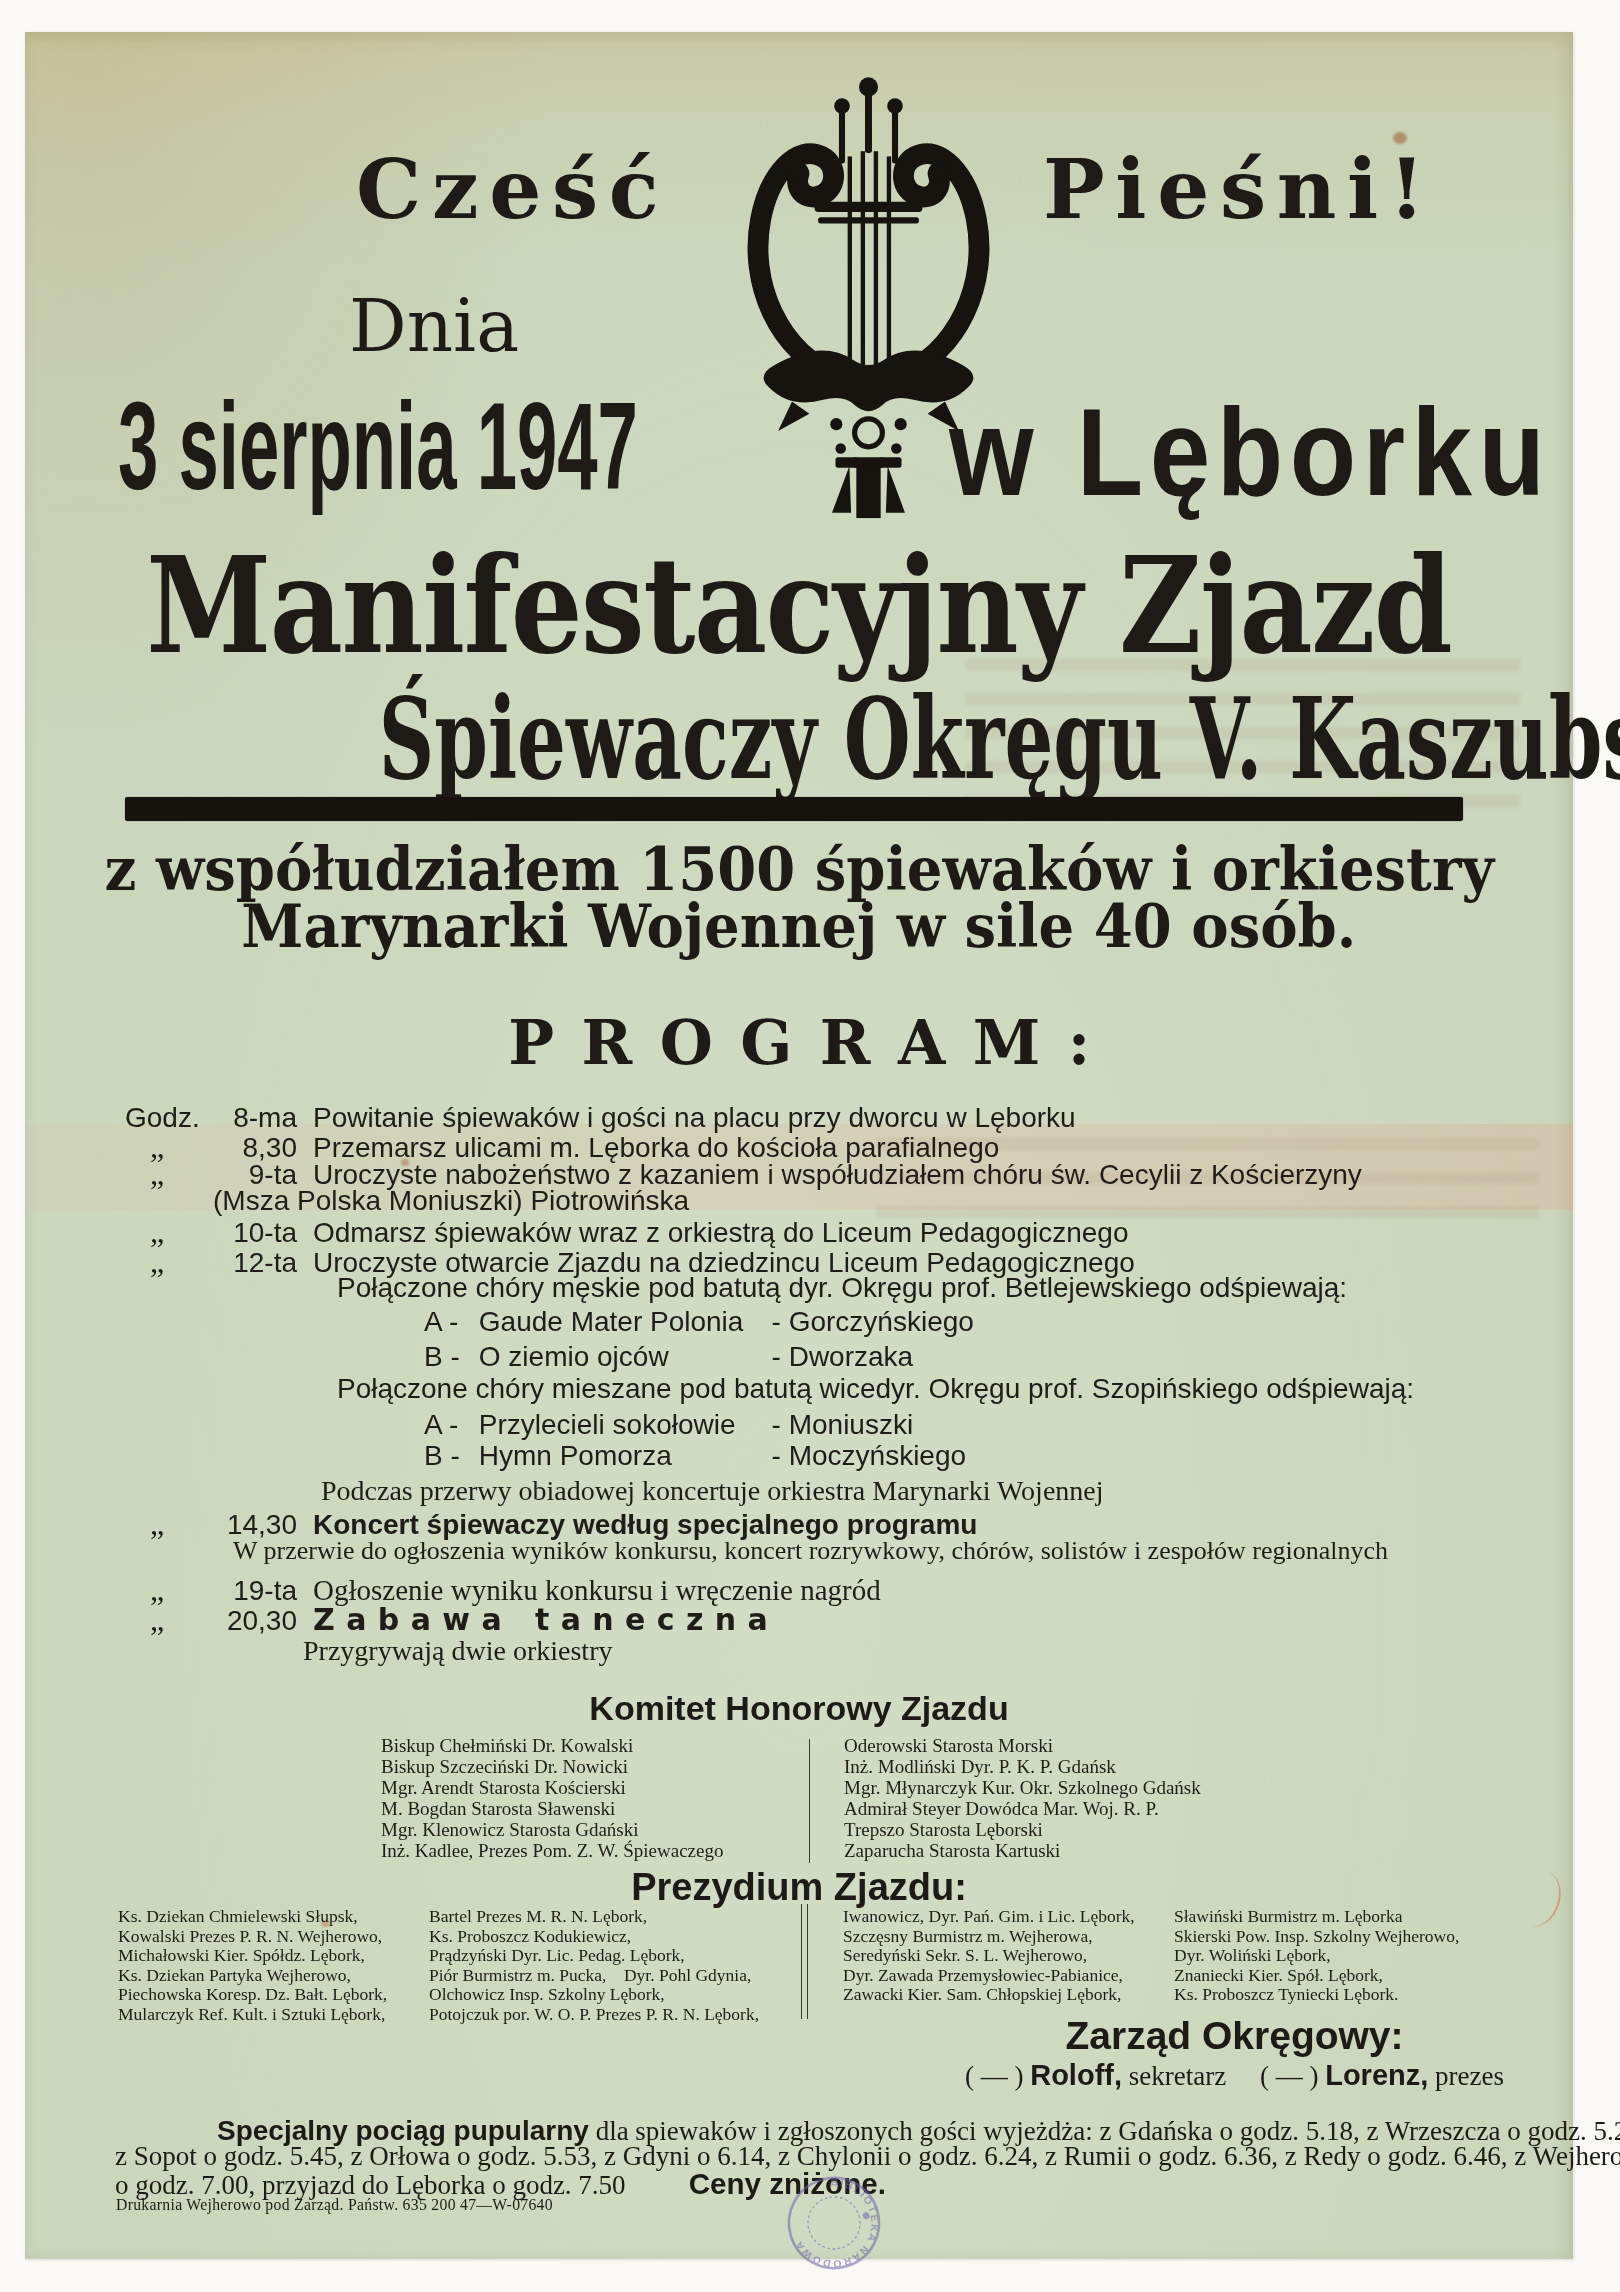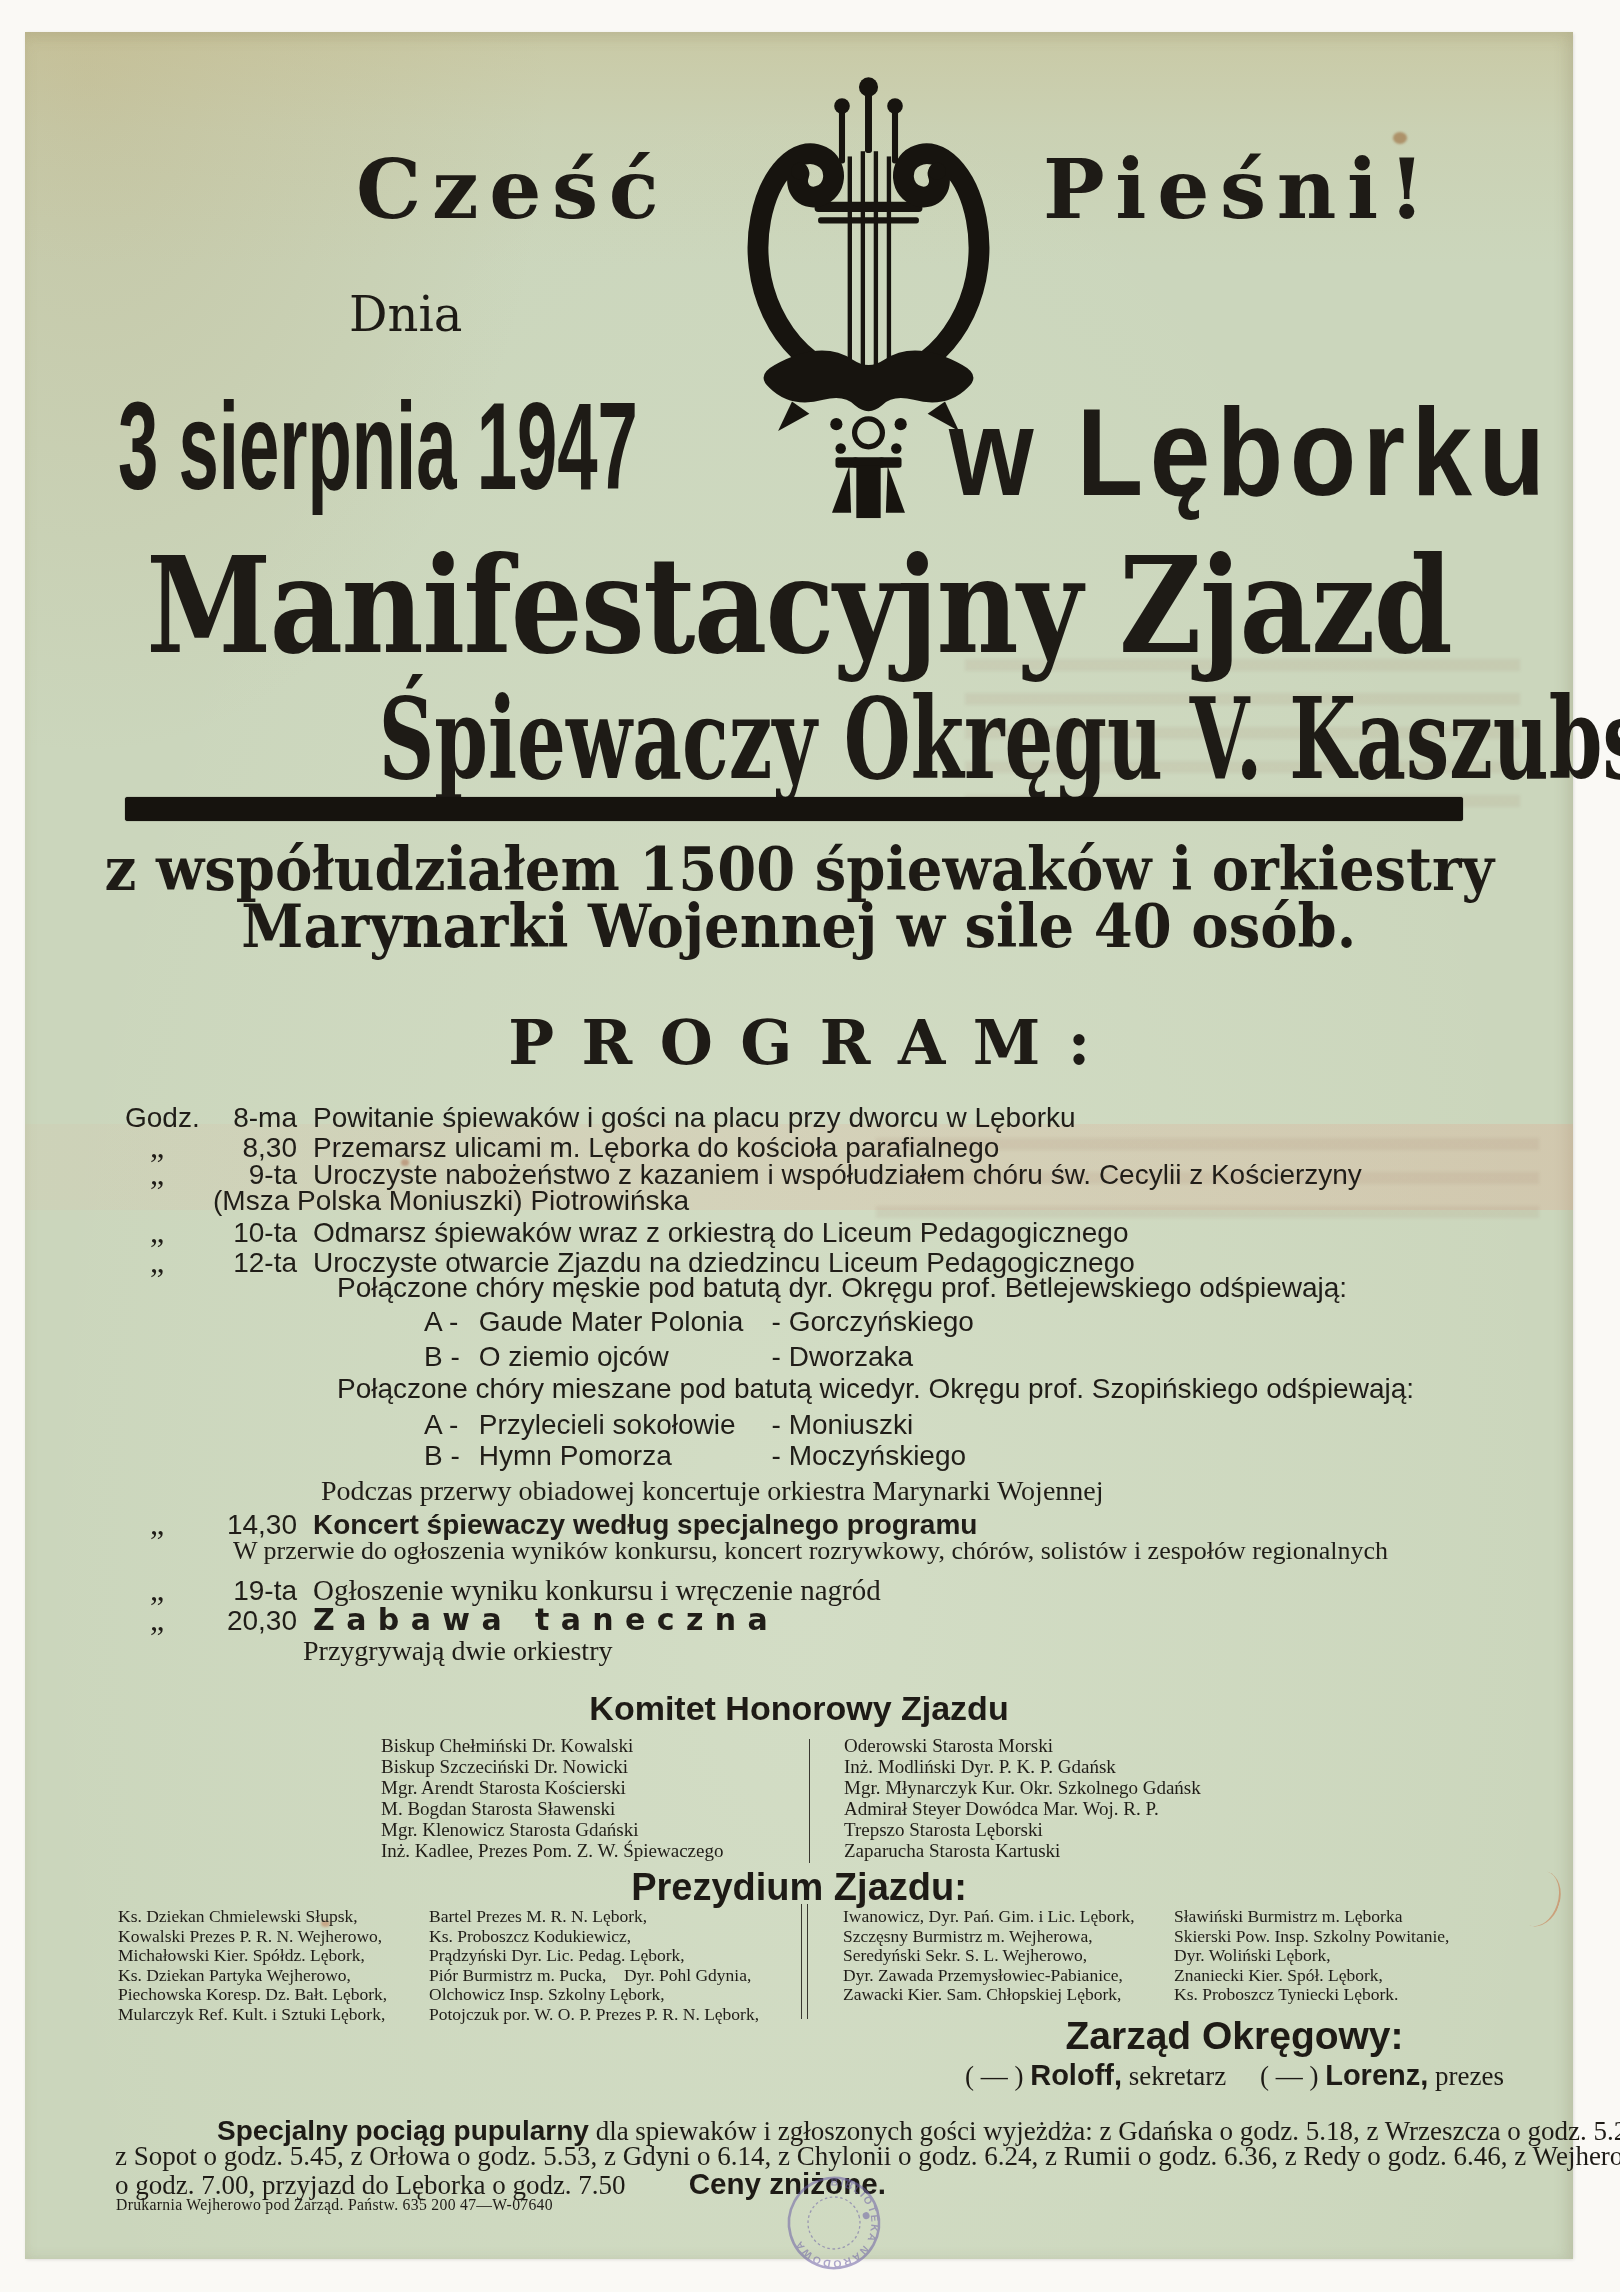--- a/index.html
+++ b/index.html
@@ -8,21 +8,21 @@
   #paper{position:absolute;left:25px;top:32px;width:1548px;height:2227px;background-color:#cbd6bc;
          background-image:
            linear-gradient(180deg, rgba(198,180,128,.38) 0%, rgba(198,180,128,.14) 99px, rgba(198,180,128,0) 233px),
            radial-gradient(ellipse at 4% 2%, rgba(180,158,108,.28), rgba(180,158,108,0) 22%),
            radial-gradient(ellipse at 50% 70%, rgba(235,242,225,.25), rgba(235,242,225,0) 70%);
          box-shadow: inset -7.2px 0 14.3px rgba(110,100,70,.12), inset 0 7.2px 12.5px rgba(150,130,80,.12), 0.9px 0.9px 3.6px rgba(0,0,0,.15);}
   .abs{position:absolute;}
   .ink{color:#1e1b16;}
   
   .greet{font-family:"DejaVu Serif",serif;font-weight:700;font-size:82px;line-height:1;letter-spacing:.13em;}
-  .dnia{font-family:"DejaVu Serif",serif;font-size:48px;line-height:1;}
+  .dnia{font-family:"DejaVu Serif",serif;font-size:72px;line-height:1;}
   .odb{font-family:"DejaVu Serif",serif;font-size:56px;line-height:1;letter-spacing:.05em;}
   .bigcond{font-family:"Liberation Sans",sans-serif;font-weight:700;font-size:125px;line-height:1;
            display:inline-block;transform-origin:left center;white-space:nowrap;}
   .t-wrap{left:0;right:0;text-align:center;white-space:nowrap;}
   .t1{font-family:"DejaVu Serif",serif;font-weight:700;font-size:133px;line-height:1;display:inline-block;
       transform:scaleX(.85);letter-spacing:-1.8px;}
   .t2{font-family:"DejaVu Serif",serif;font-weight:700;font-size:113px;line-height:1;display:inline-block;
       transform:scaleX(.68);letter-spacing:0;}
   .sub{font-family:"DejaVu Serif",serif;font-weight:700;font-size:59px;line-height:1;display:inline-block;
        transform:scaleX(.95);}
@@ -264,21 +264,21 @@
     <div class="vline2" style="left:776px;top:1872px;height:115px"></div>
     <div class="pcol" style="left:818px;top:1875px">
         <div class="pli">Iwanowicz, Dyr. Pań. Gim. i Lic. Lębork,</div>
         <div class="pli">Szczęsny Burmistrz m. Wejherowa,</div>
         <div class="pli">Seredyński Sekr. S. L. Wejherowo,</div>
         <div class="pli">Dyr. Zawada Przemysłowiec-Pabianice,</div>
         <div class="pli">Zawacki Kier. Sam. Chłopskiej Lębork,</div>
       </div>
     <div class="pcol" style="left:1149px;top:1875px">
         <div class="pli">Sławiński Burmistrz m. Lęborka</div>
-        <div class="pli">Skierski Pow. Insp. Szkolny Powitanie,</div>
+        <div class="pli">Skierski Pow. Insp. Szkolny Wejherowo,</div>
         <div class="pli">Dyr. Woliński Lębork,</div>
         <div class="pli">Znaniecki Kier. Spół. Lębork,</div>
         <div class="pli">Ks. Proboszcz Tyniecki Lębork.</div>
       </div>
 
     <div class="board ink" style="left:896px;top:1984px;width:627px">
       <div class="boardh">Zarząd Okręgowy:</div>
       <div class="sigrow" style="margin-top:4px">
         <span>( — ) </span><span class="signame">Roloff,</span><span> sekretarz</span><span>&nbsp;&nbsp;&nbsp;&nbsp;&nbsp;</span><span>( — ) </span><span class="signame">Lorenz,</span><span> prezes</span>
       </div>

